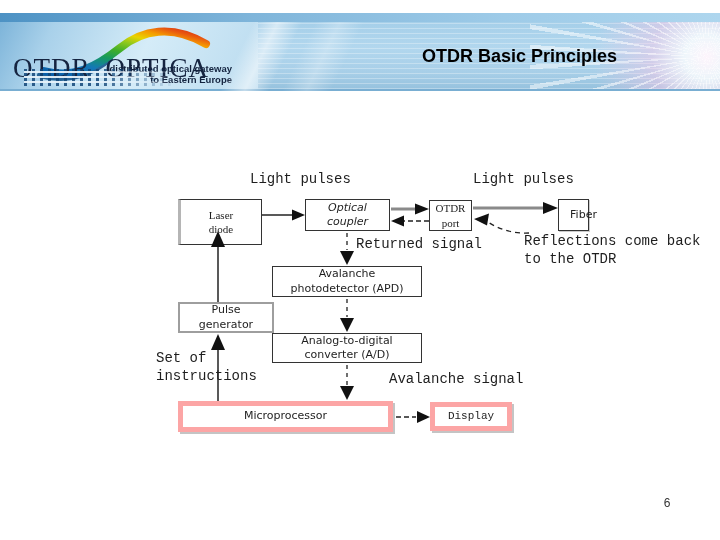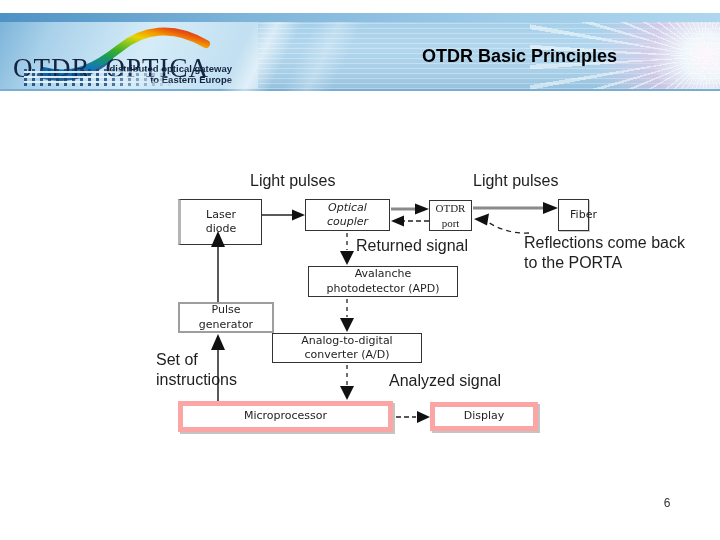--- a/index.html
+++ b/index.html
@@ -40,21 +40,21 @@
     color:#000;white-space:nowrap;margin-left:36px;}
 
   
   .dbox{position:absolute;border:1px solid #333;background:#fff;box-sizing:border-box;
     display:flex;align-items:center;justify-content:center;text-align:center;
     font-family:"DejaVu Sans", sans-serif;font-size:11px;line-height:1.3;color:#1e1e1e;
     white-space:pre-line;}
   .dbox.gray-left{border-left:3px solid #b5b5b5;}
   .dbox.gray-border{border:2px solid #9e9e9e;}
   .dbox.shadowed{border:5px solid #fca5a5;box-shadow:2px 2px 0 #c4c4c4;}
-  .dlabel{position:absolute;font-family:Liberation Sans, sans-serif;font-size:16px;
+  .dlabel{position:absolute;font-family:Liberation Mono, monospace;font-size:14px;
     color:#1e1e1e;line-height:1.25;white-space:pre-line;}
   .arrow-layer{position:absolute;left:0;top:0;width:720px;height:540px;pointer-events:none;}
 
   .page-number{position:absolute;left:658px;top:496px;width:18px;text-align:center;
     font-size:12px;color:#333;}
 </style>
 </head>
 <body>
 
 <div class="banner">
@@ -87,44 +87,44 @@
     <div class="logo-dots"></div>
   </div>
   <div class="ribbon r1"></div>
   <div class="ribbon r2"></div>
   <div class="burst"></div>
   <div class="banner-topstrip"></div>
   <div class="slide-title">OTDR Basic Principles</div>
 </div>
 
 <div>
-  <div class="dbox gray-left" style="left:178px;top:199px;width:84px;height:46px;">Laser
+  <div class="dbox gray-left" style="left:178px;top:199px;width:84px;height:46px;font-family:Liberation Serif, serif;">Laser
 diode</div>
   <div class="dbox" style="left:305px;top:199px;width:85px;height:32px;font-style:italic;">Optical
 coupler</div>
   <div class="dbox" style="left:429px;top:200px;width:43px;height:31px;font-family:Liberation Serif, serif;">OTDR
 port</div>
   <div class="dbox" style="left:558px;top:199px;width:31px;height:32px;box-shadow:1px 1px 0 #cccccc;padding-left:20px;">Fiber</div>
-  <div class="dbox" style="left:272px;top:266px;width:150px;height:31px;margin-left:36px;">Avalanche
+  <div class="dbox" style="left:272px;top:266px;width:150px;height:31px;">Avalanche
 photodetector (APD)</div>
   <div class="dbox gray-border" style="left:178px;top:302px;width:96px;height:31px;">Pulse
 generator</div>
   <div class="dbox" style="left:272px;top:333px;width:150px;height:30px;">Analog-to-digital
 converter (A/D)</div>
   <div class="dbox shadowed" style="left:178px;top:401px;width:215px;height:31px;">Microprocessor</div>
-  <div class="dbox shadowed" style="left:430px;top:402px;width:108px;height:29px;">Display</div>
+  <div class="dbox shadowed" style="left:430px;top:402px;width:82px;height:29px;font-family:Liberation Mono, monospace;">Display</div>
 
   <div class="dlabel" style="left:250px;top:171px;">Light pulses</div>
   <div class="dlabel" style="left:473px;top:171px;">Light pulses</div>
   <div class="dlabel" style="left:356px;top:236px;">Returned signal</div>
   <div class="dlabel" style="left:524px;top:233px;">Reflections come back
-to the PORTA</div>
+to the OTDR</div>
   <div class="dlabel" style="left:156px;top:350px;width:57px;text-align:left;">Set of
 instructions</div>
-  <div class="dlabel" style="left:389px;top:371px;">Analyzed signal</div>
+  <div class="dlabel" style="left:389px;top:371px;">Avalanche signal</div>
 
   <svg class="arrow-layer" viewBox="0 0 720 540">
 
     <line x1="262" y1="215" x2="294" y2="215" stroke="#222" stroke-width="1.5"></line>
     <polygon points="305,215 292,209.5 292,220.5" fill="#111"></polygon>
 
     <line x1="391" y1="209" x2="417" y2="209" stroke="#8a8a8a" stroke-width="3"></line>
     <polygon points="429,209 415,203.5 415,214.5" fill="#111"></polygon>
 
     <line x1="429" y1="221" x2="404" y2="221" stroke="#222" stroke-width="1.3" stroke-dasharray="5,3"></line>

